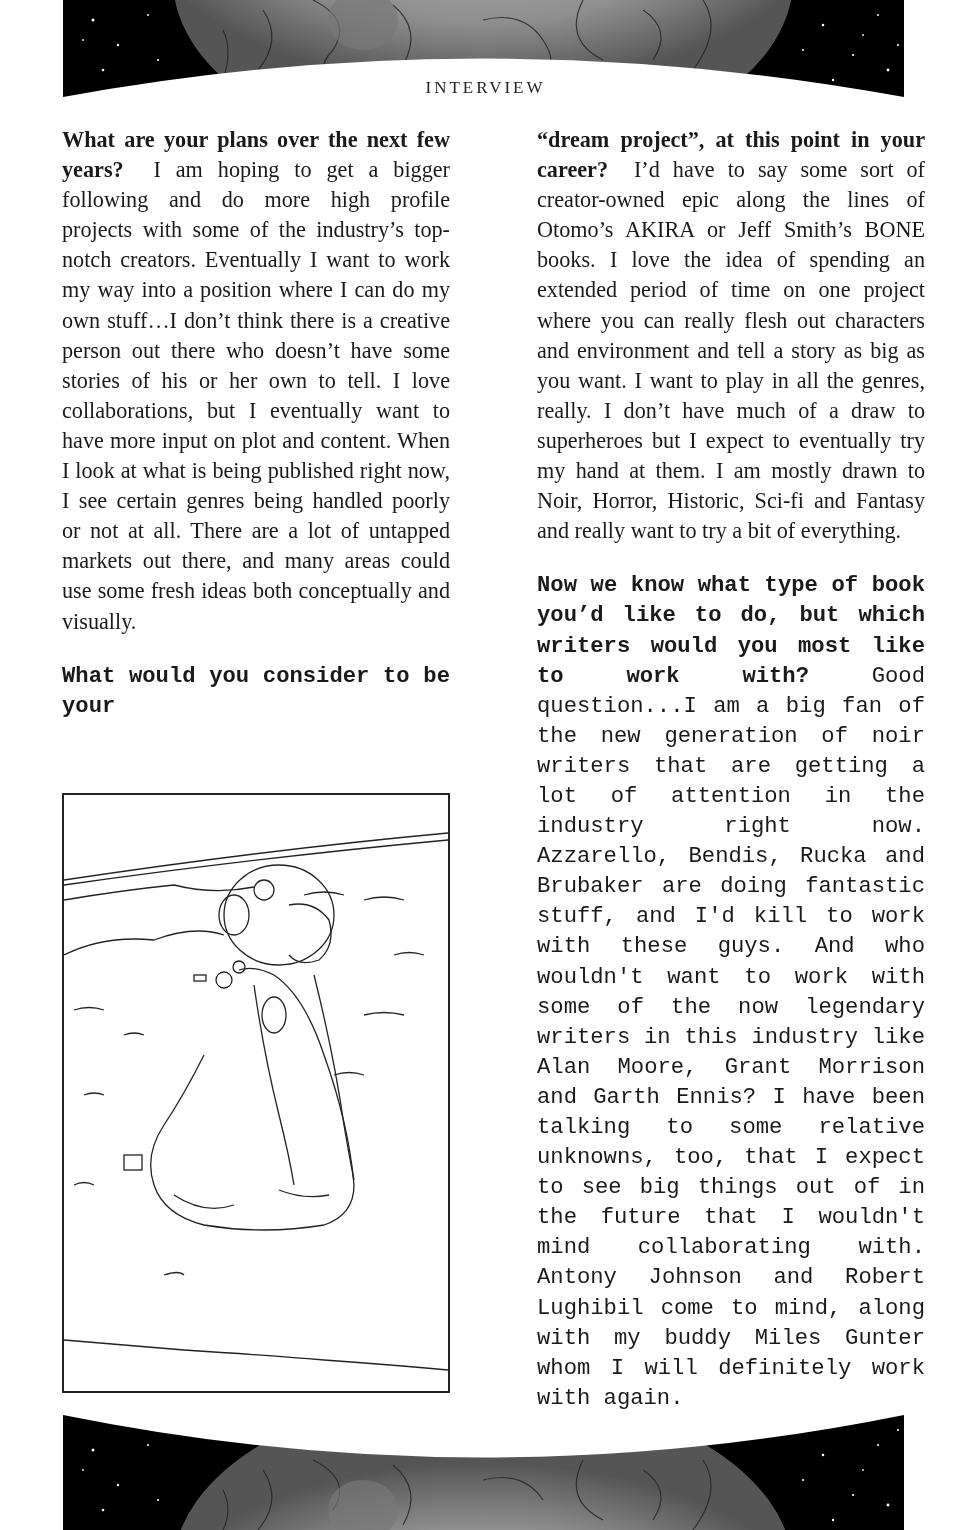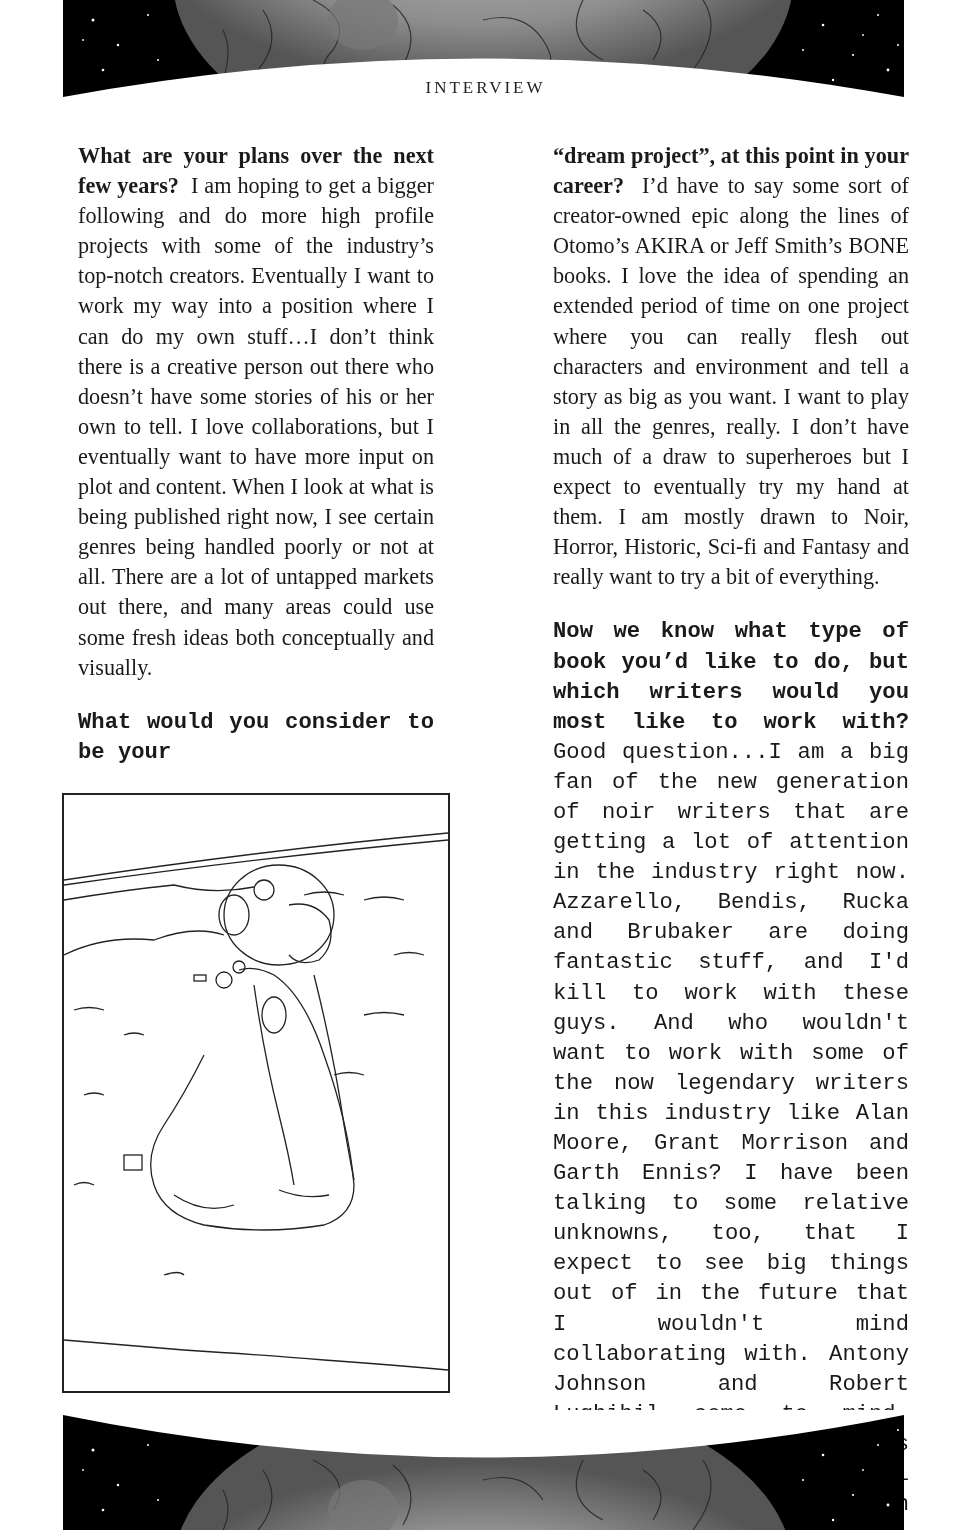--- a/index.html
+++ b/index.html
@@ -17,21 +17,21 @@
     font-size: 17px; letter-spacing: 3px; color: #222;
   }
   .section-label.top { top: 78px; }
   .section-label.bottom { top: 1408px; }
   .col {
     position: absolute; width: 388px;
     font-size: 22.2px; line-height: 30.1px; text-align: justify;
   }
   .col.left { left: 62px; top: 125px; }
   .col.right { left: 537px; top: 125px; }
-  .col p { margin: 16px; }
+  .col p { margin: 0; }
   .col p + p { margin-top: 25px; font-family: Liberation Mono, monospace; }
   .q { font-weight: bold; }
   .panel {
     position: absolute; left: 62px; top: 793px; width: 388px; height: 600px;
     border: 2px solid #222; box-sizing: border-box; background: #fff; overflow: hidden;
   }
   .panel svg { display: block; }
 </style>
 </head>
 <body>

